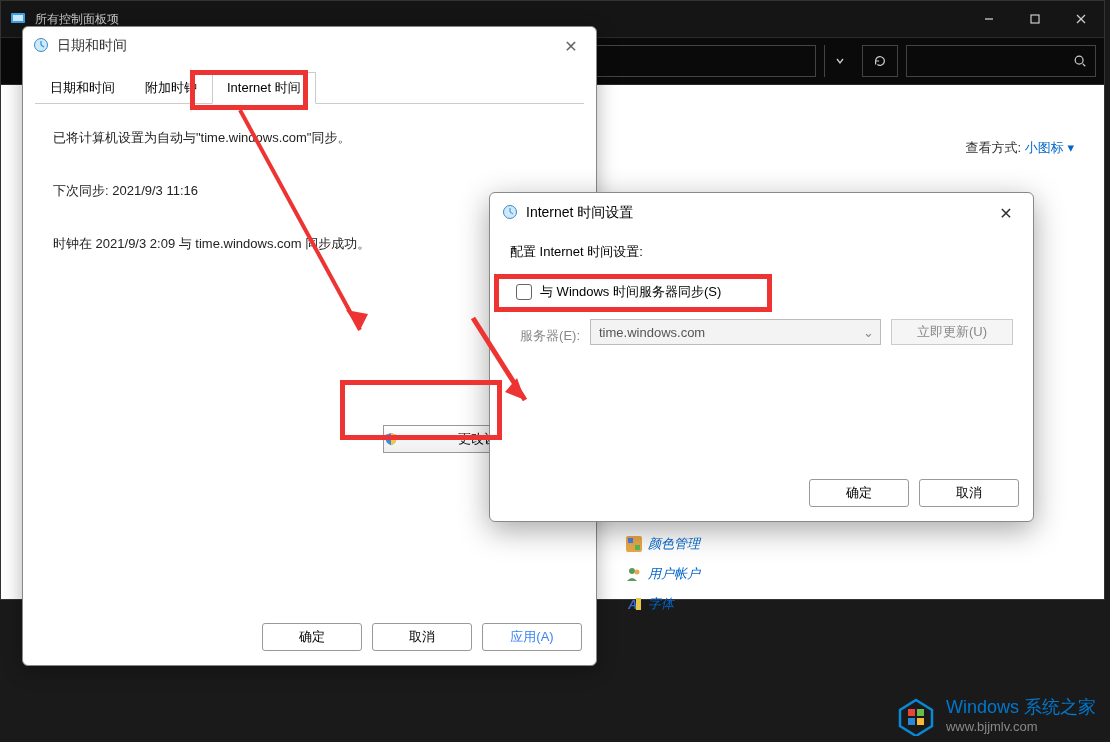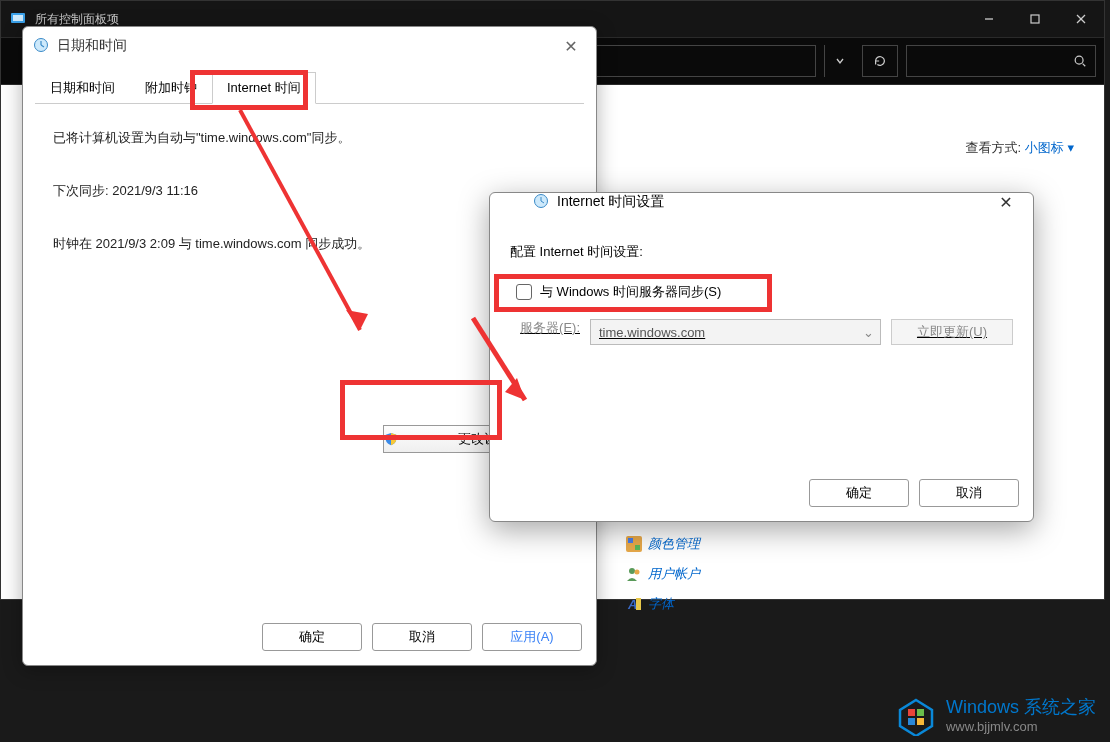--- a/index.html
+++ b/index.html
@@ -34,27 +34,27 @@
 .dlg1-body { padding: 24px 30px; font-size: 13px; color: #222; }
 .dlg1-body p { margin-bottom: 32px; line-height: 1.6; }
 .change-btn { position: absolute; left: 360px; top: 398px; width: 128px; height: 28px; border: 1px solid #999; background: linear-gradient(#fefefe,#efefef); font-size: 13px; display:flex; align-items:center; justify-content:space-between; gap:4px; cursor:pointer; }
 .shield { width: 14px; height: 14px; }
 .dlg1-footer { position: absolute; bottom: 14px; right: 14px; display: flex; gap: 10px; }
 .dlg-btn { width: 100px; height: 28px; border: 1px solid #999; background: #fff; font-size: 13px; border-radius: 3px; cursor:pointer; }
 .dlg-btn.disabled { color: #3b82f6; }
 
 
 .dlg2 { position: absolute; top: 192px; left: 489px; width: 545px; height: 330px; background: #fff; border: 1px solid #888; box-shadow: 0 8px 30px rgba(0,0,0,0.35); border-radius: 6px; }
-.dlg2-title { height: 40px; display: flex; align-items: flex-start; padding: 0 12px; font-size: 14px; margin-left: 31px; }
+.dlg2-title { height: 40px; display: flex; align-items: center; padding: 0 12px; font-size: 14px; }
 .dlg2-close { width: 30px; text-align: center; color: #333; font-size: 16px; cursor:pointer; }
 .dlg2-body { padding: 10px 20px; font-size: 13px; }
 .dlg2-body .subtitle { margin-bottom: 18px; }
 .sync-row { display: flex; align-items: center; gap: 8px; padding: 4px 6px; }
 .sync-checkbox { width: 16px; height: 16px; border: 1.5px solid #666; border-radius: 3px; background:#fff; }
-.server-row { display: flex; align-items: flex-start; gap: 10px; margin-top: 14px; text-decoration: underline; }
+.server-row { display: flex; align-items: flex-end; gap: 10px; margin-top: 14px; }
 .server-label { color: #888; font-size: 13px; width: 70px; text-align: right; }
 .server-combo { flex: 1; height: 26px; border: 1px solid #bbb; background: #f3f3f3; display: flex; align-items: center; padding: 0 8px; font-size: 13px; color: #555; position: relative; }
 .server-combo .chev { position: absolute; right: 6px; color: #888; }
 .update-btn { width: 122px; height: 26px; border: 1px solid #ccc; background: #f5f5f5; font-size: 13px; color: #888; }
 .dlg2-footer { position: absolute; bottom: 14px; right: 14px; display: flex; gap: 10px; }
 
 
 .redbox { position: absolute; border: 5px solid #e33; pointer-events: none; }
 .rb1 { top: 70px; left: 190px; width: 118px; height: 40px; }
 .rb2 { top: 380px; left: 340px; width: 162px; height: 60px; }

